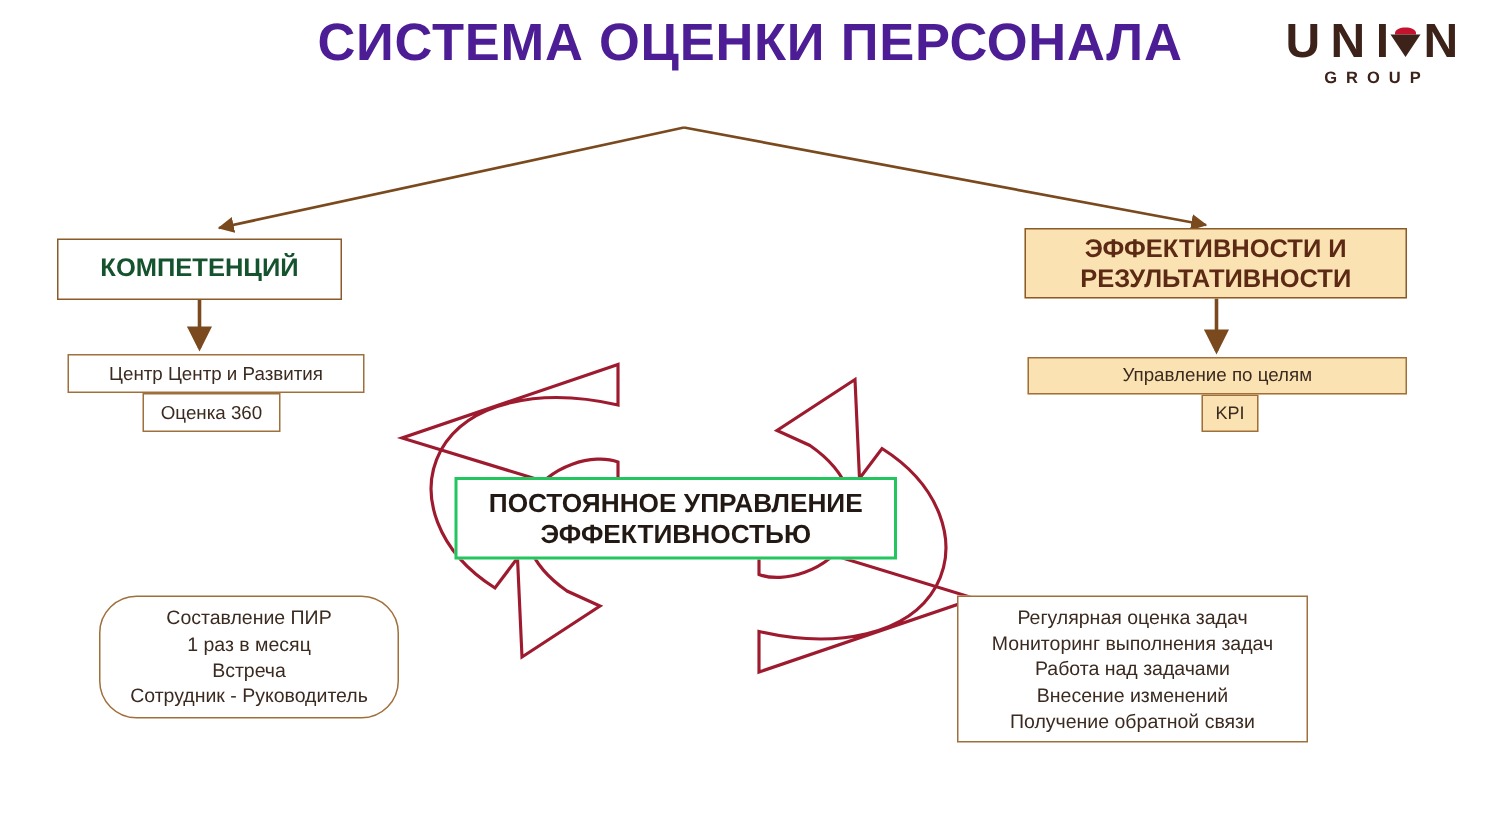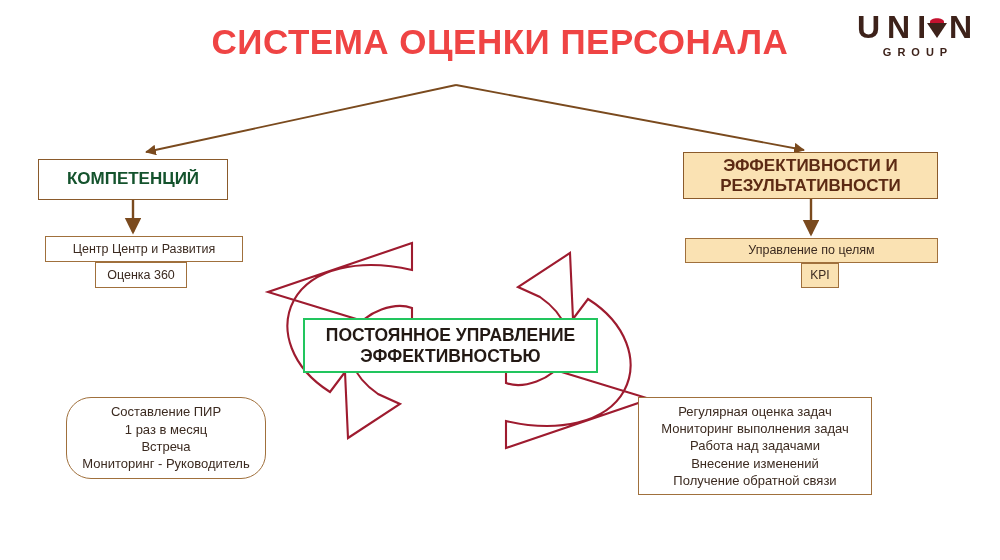--- a/index.html
+++ b/index.html
@@ -31,26 +31,26 @@
     display: flex;
     align-items: center;
     justify-content: center;
     text-align: center;
     line-height: 1.18;
   }
 
   
   #page-title {
     left: 150px;
-    top: 16px;
+    top: 3px;
     width: 700px;
     height: 52px;
     font-size: 35px;
     font-weight: bold;
-    color: #ef4444;
+    color: #4c1d95;
     letter-spacing: 0.5px;
   }
 
   
   #logo {
     position: absolute;
     left: 848px;
     top: 12px;
     width: 140px;
     height: 54px;
@@ -288,21 +288,21 @@
 
   <div class="node" id="box-cycle">
     <span>ПОСТОЯННОЕ УПРАВЛЕНИЕ</span>
     <span>ЭФФЕКТИВНОСТЬЮ</span>
   </div>
 
   <div class="node detail-box" id="box-pdp-details">
     <span class="detail-line">Составление ПИР</span>
     <span class="detail-line">1 раз в месяц</span>
     <span class="detail-line">Встреча</span>
-    <span class="detail-line">Мониторинг - Руководитель</span>
+    <span class="detail-line">Сотрудник - Руководитель</span>
   </div>
 
   <div class="node detail-box" id="box-task-details">
     <span class="detail-line">Регулярная оценка задач</span>
     <span class="detail-line">Мониторинг выполнения задач</span>
     <span class="detail-line">Работа над задачами</span>
     <span class="detail-line">Внесение изменений</span>
     <span class="detail-line">Получение обратной связи</span>
   </div>
 

